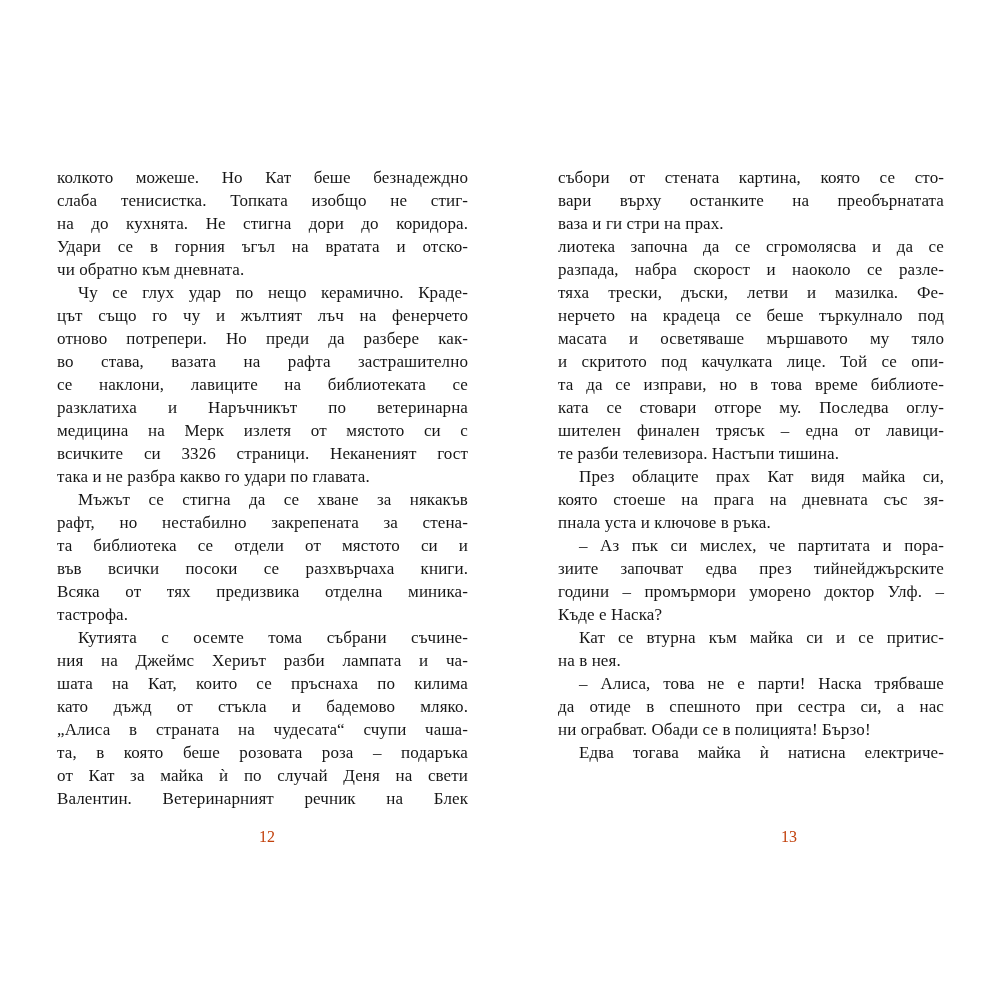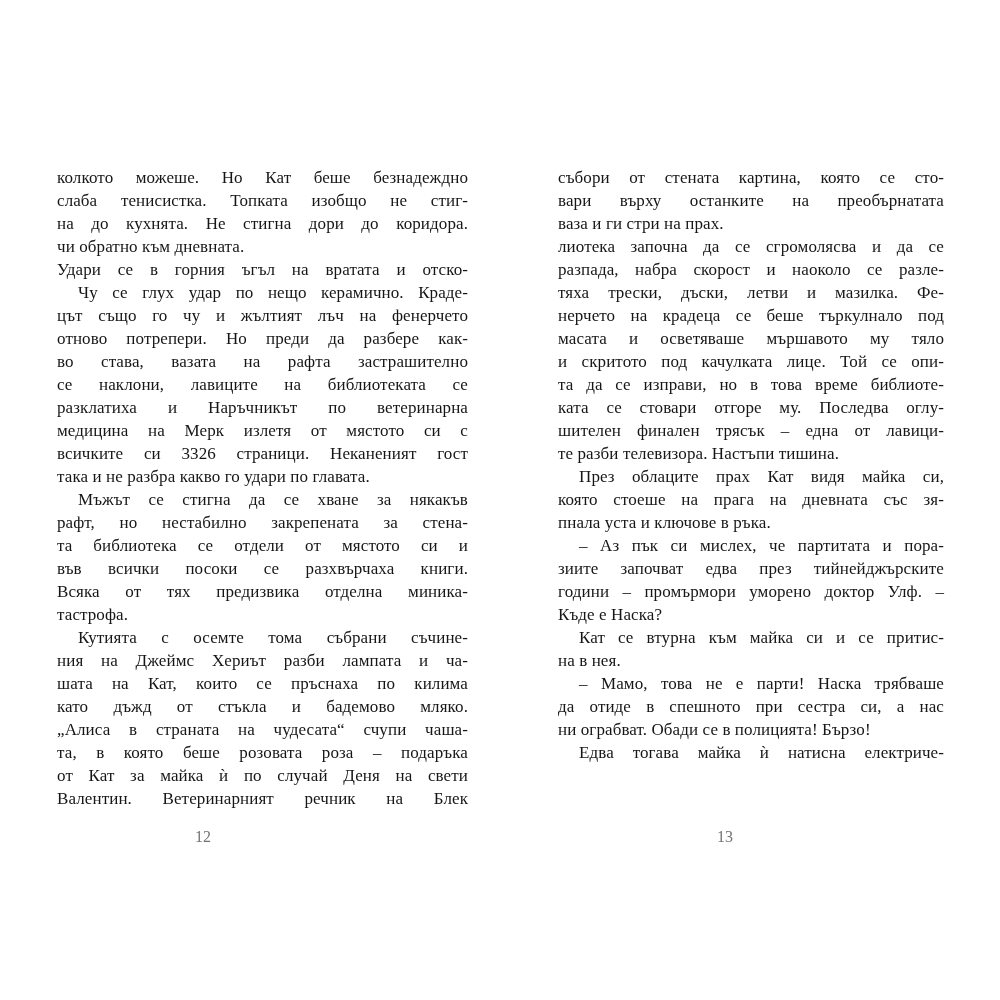--- a/index.html
+++ b/index.html
@@ -37,39 +37,39 @@
     text-align-last: justify;
     letter-spacing: 0.1px;
     white-space: normal;
   }
   .line.indent { text-indent: 21px; }
   .line.last   { text-align-last: left; }
   .page-num {
     position: absolute;
     top: 828px;
     width: 80px;
-    text-align: left;
+    text-align: right;
     font-size: 16px;
-    color: #737373;
+    color: #c2410c;
   }
   #pn-left  { left: 195px; }
   #pn-right { left: 217px; }
 </style>
 </head>
 <body>
 
 <div class="spread" style="background: rgb(255, 255, 255);">
 
   <section class="page page-left">
     <div class="text-col" id="col-left" style="color: rgb(22, 22, 22);">
         <div class="line">колкото можеше. Но Кат беше безнадеждно</div>
         <div class="line">слаба тенисистка. Топката изобщо не стиг-</div>
         <div class="line">на до кухнята. Не стигна дори до коридора.</div>
+        <div class="line">Удари се в горния ъгъл на вратата и отско-</div>
         <div class="line last">чи обратно към дневната.</div>
-        <div class="line">Удари се в горния ъгъл на вратата и отско-</div>
         <div class="line indent">Чу се глух удар по нещо керамично. Краде-</div>
         <div class="line">цът също го чу и жълтият лъч на фенерчето</div>
         <div class="line">отново потрепери. Но преди да разбере как-</div>
         <div class="line">во става, вазата на рафта застрашително</div>
         <div class="line">се наклони, лавиците на библиотеката се</div>
         <div class="line">разклатиха и Наръчникът по ветеринарна</div>
         <div class="line">медицина на Мерк излетя от мястото си с</div>
         <div class="line">всичките си 3326 страници. Неканеният гост</div>
         <div class="line last">така и не разбра какво го удари по главата.</div>
         <div class="line indent">Мъжът се стигна да се хване за някакъв</div>
@@ -107,21 +107,21 @@
         <div class="line last">те разби телевизора. Настъпи тишина.</div>
         <div class="line indent">През облаците прах Кат видя майка си,</div>
         <div class="line">която стоеше на прага на дневната със зя-</div>
         <div class="line last">пнала уста и ключове в ръка.</div>
         <div class="line indent">– Аз пък си мислех, че партитата и пора-</div>
         <div class="line">зиите започват едва през тийнейджърските</div>
         <div class="line">години – промърмори уморено доктор Улф. –</div>
         <div class="line last">Къде е Наска?</div>
         <div class="line indent">Кат се втурна към майка си и се притис-</div>
         <div class="line last">на в нея.</div>
-        <div class="line indent">– Мамо, това не е парти! Наска трябваше</div>
+        <div class="line indent">– Алиса, това не е парти! Наска трябваше</div>
         <div class="line">да отиде в спешното при сестра си, а нас</div>
         <div class="line last">ни ограбват. Обади се в полицията! Бързо!</div>
         <div class="line indent">Едва тогава майка ѝ натисна електриче-</div>
       </div>
     <div class="page-num" id="pn-right">13</div>
   </section>
 
 </div>
 
 </body></html>

